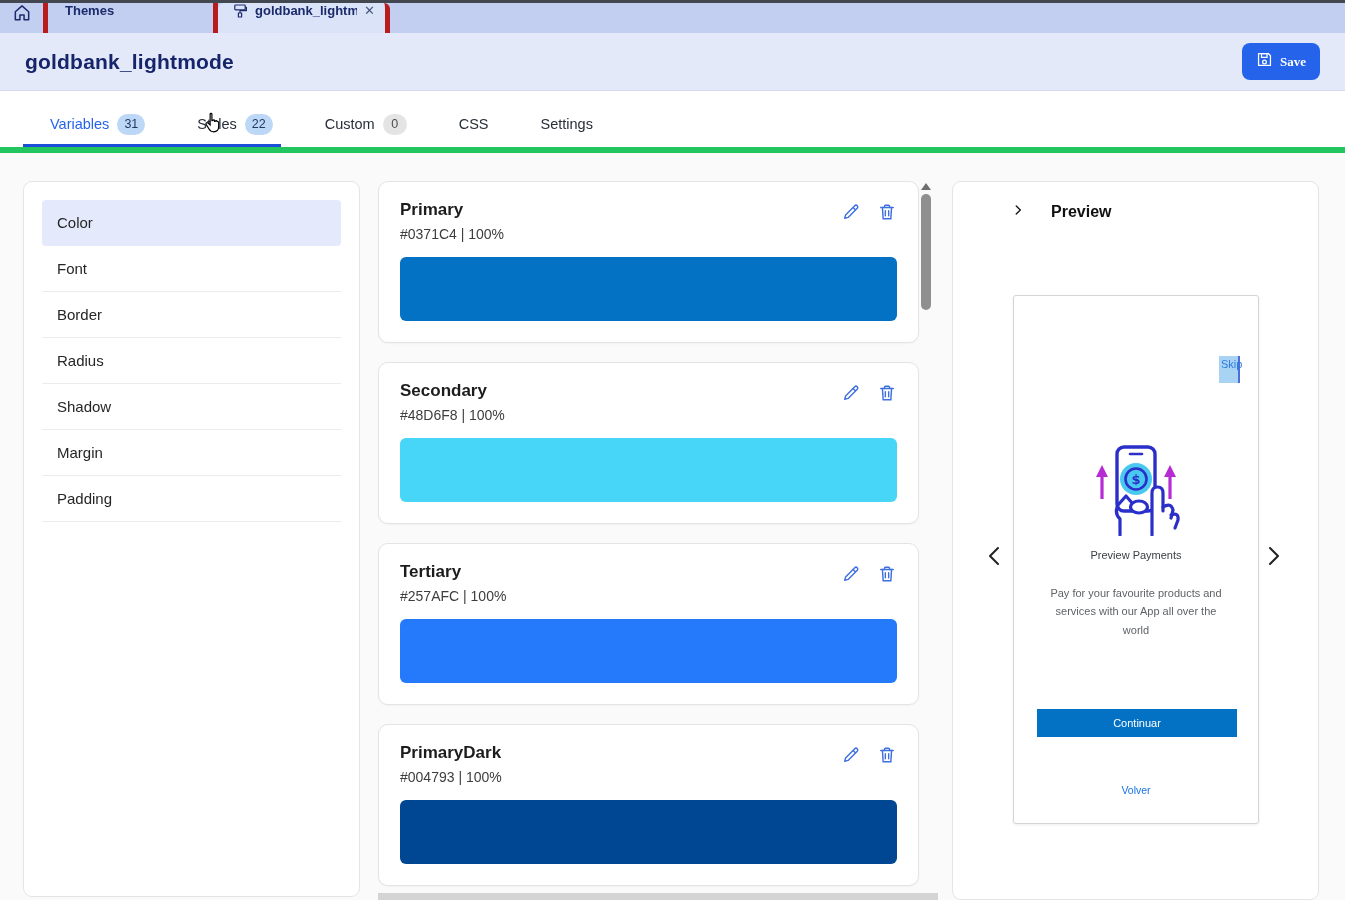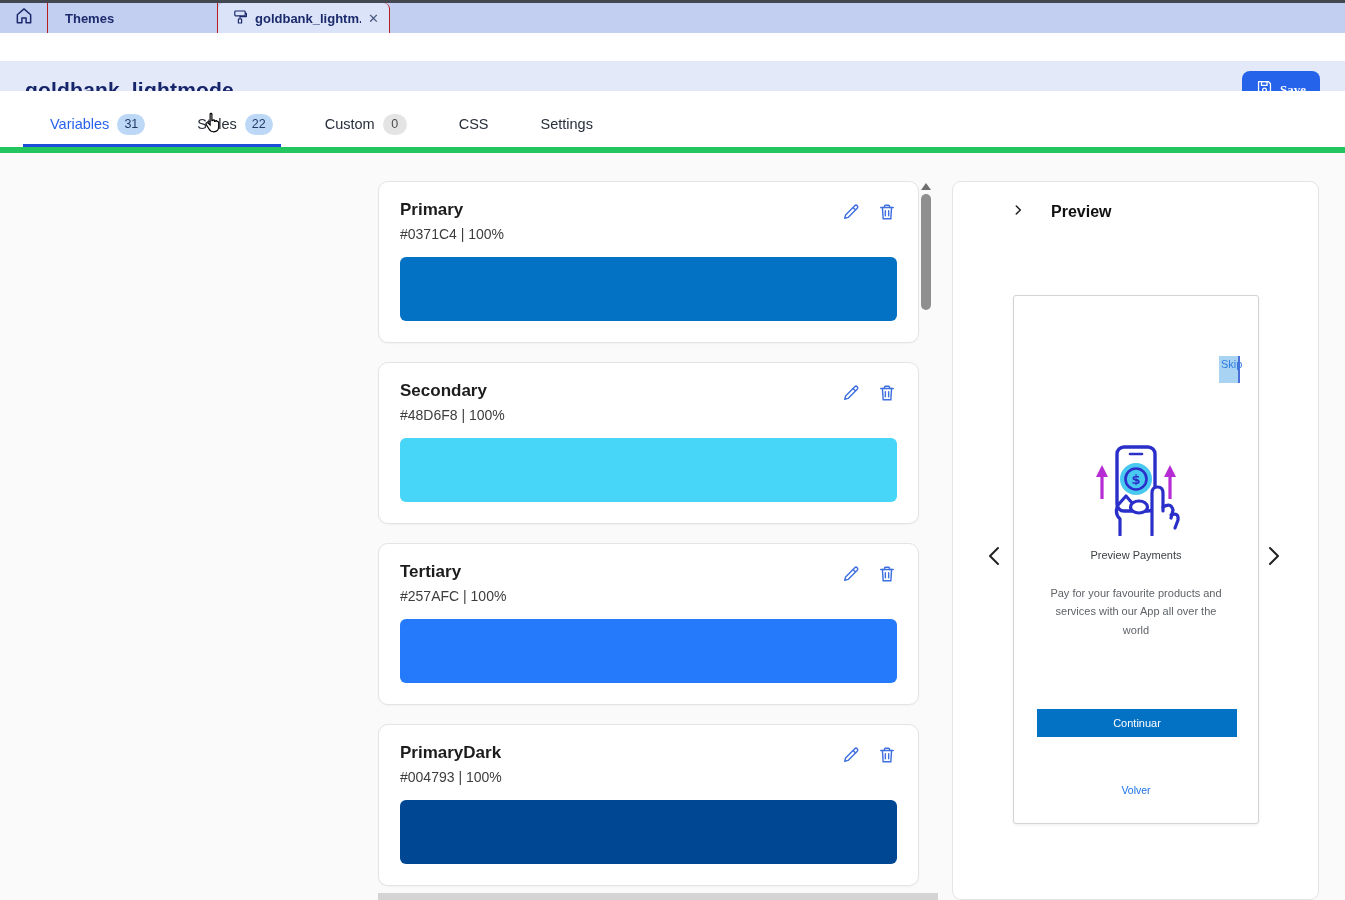--- a/index.html
+++ b/index.html
@@ -2,29 +2,29 @@
 <html><head>
 <meta charset="utf-8">
 <style>
   * { margin:0; padding:0; box-sizing:border-box; }
   html,body { width:1345px; height:900px; }
   body { font-family:"Liberation Sans", sans-serif; background:#fff; position:relative; overflow:hidden; }
   #stage { position:absolute; inset:0; width:1345px; height:900px; overflow:hidden; }
 
   
   .winstrip { position:absolute; left:0; top:0; width:1345px; height:33px; background:#c2cff1; border-top:3px solid #43474f; display:flex; align-items:stretch; }
-  .wtab { display:flex; align-items:center; border-right:1px solid #b91c1c; }
+  .wtab { display:flex; border-right:5px solid #b91c1c; }
   .wtab-home { width:48px; justify-content:center; }
   .wtab-themes { width:170px; padding-left:17px; font-size:13px; font-weight:bold; color:#1b2a6b; }
   .wtab-active { width:172px; background:#dbe3f8; border-radius:6px 6px 0 0; padding:0 10px 0 14px; gap:7px; font-size:13px; font-weight:bold; color:#1b2a6b; }
   .wtab-active .wtab-title { flex:1; white-space:nowrap; overflow:hidden; }
   .wtab-close { font-size:13px; color:#49597e; font-weight:normal; cursor:default; }
 
   
-  .header { position:absolute; left:0; top:33px; width:1345px; height:58px; background:#e3e9f9; display:flex; align-items:center; justify-content:space-between; padding:0 25px; border-bottom:1px solid #d6dcef;margin-top:28px; }
+  .header { position:absolute; left:0; top:33px; width:1345px; height:58px; background:#e3e9f9; display:flex; align-items:center; justify-content:space-between; padding:0 25px; border-bottom:1px solid #d6dcef; }
   .page-title { font-size:21px; font-weight:bold; color:#16256a; letter-spacing:.2px; }
   .save-btn { background:#2563eb; color:#fff; border:none; border-radius:8px; height:37px; padding:0 14px; font-size:13px; font-weight:bold; display:flex; align-items:center; gap:7px; font-family:Liberation Serif, serif; cursor:pointer; }
 
   
   .navrow { position:absolute; left:0; top:91px; width:1345px; height:62px; background:#fff; border-bottom:6px solid #22c55e; }
   .navtabs { position:absolute; left:24px; bottom:0; height:46px; display:flex; align-items:center; }
   .navtab { display:flex; align-items:center; gap:8px; padding:0 26px; height:100%; font-size:14.5px; color:#272e3a; cursor:pointer; }
   .navtab.active .navtab-label { color:#2563eb; }
   .badge { min-width:24px; height:21px; padding:0 7px; border-radius:11px; font-size:12.5px; display:flex; align-items:center; justify-content:center; }
   .badge.blue { background:#bdd7f7; color:#203a63; }
@@ -142,20 +142,29 @@
   </div>
 
   <div class="cursor">
     <svg width="19" height="22" viewBox="0 0 16 18">
       <path d="M6 1.6 C6 .7 7.5 .7 7.5 1.6 L7.5 7 L8.3 6.9 C8.3 6.1 9.7 6.1 9.7 6.9 L9.7 7.6 L10.5 7.5 C10.5 6.8 11.8 6.8 11.8 7.6 L11.8 8.2 C11.9 7.5 13.2 7.6 13.2 8.4 L13.2 12 C13.2 14.6 11.6 16.4 9 16.4 C6.9 16.4 5.9 15.6 4.9 13.9 L2.6 10.1 C2.1 9.2 3.2 8.3 4 8.9 L6 10.7 Z" fill="#fff" stroke="#000" stroke-width="1"></path>
     </svg>
   </div>
 
   <div class="content">
 
+    <div class="card sidebar">
+      <div class="side-item selected">Color</div>
+      <div class="side-item">Font</div>
+      <div class="side-item">Border</div>
+      <div class="side-item">Radius</div>
+      <div class="side-item">Shadow</div>
+      <div class="side-item">Margin</div>
+      <div class="side-item">Padding</div>
+    </div>
 
     <div class="card stylecard" style="top:28px">
       <div class="sc-head">
         <div>
           <div class="sc-name">Primary</div>
           <div class="sc-sub">#0371C4 | 100%</div>
         </div>
         <div class="sc-icons">
           <button class="icon-btn">
             <svg viewBox="0 0 24 24" width="20" height="20" fill="none" stroke="#3e6fe0" stroke-width="1.7" stroke-linejoin="round">

